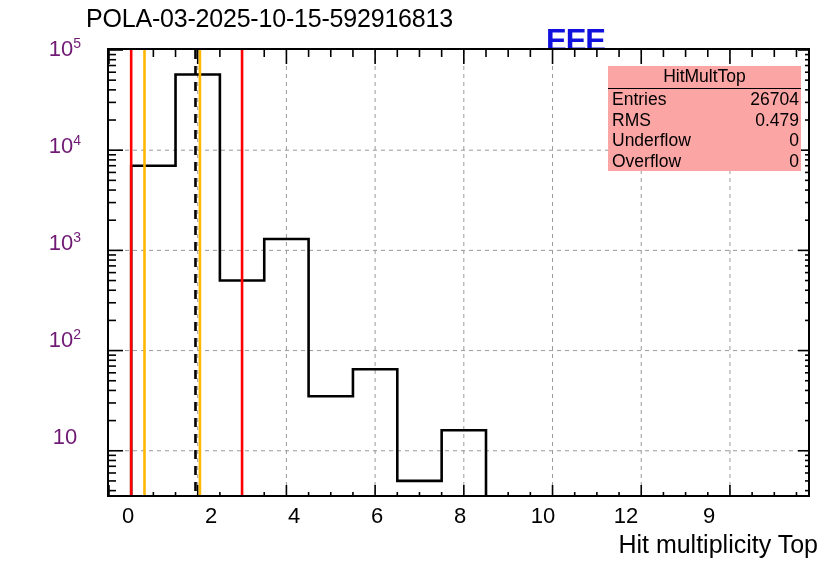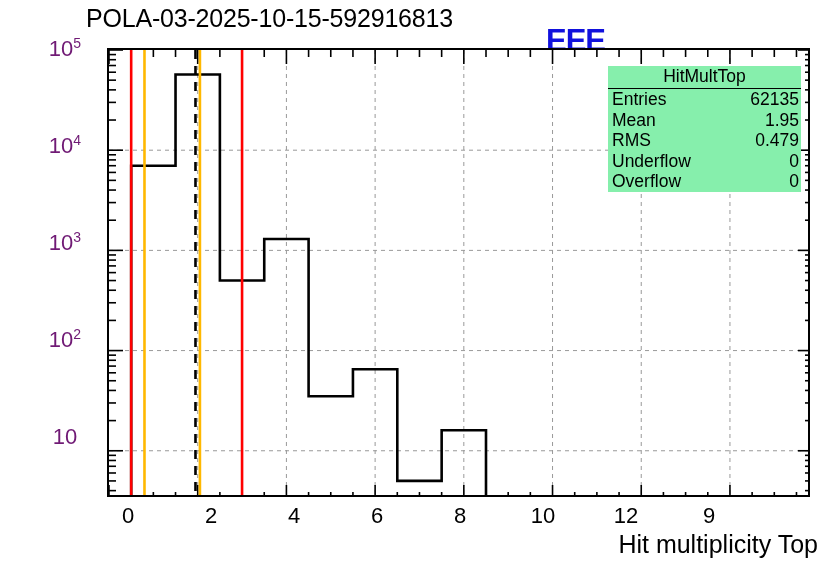--- a/index.html
+++ b/index.html
@@ -85,21 +85,21 @@
     color:#000;
     white-space:nowrap;
     margin-left:28px;
   }
 
   
   .stats{
     position:absolute;
     left:608px; top:66px;
     width:193px;
-    background:#86efac;
+    background:#fca5a5;
     font-size:17.5px;
     color:#000;
   }
   .stats-title{
     text-align:center;
     padding-bottom:1px;
     border-bottom:1.5px solid #000;
     font-size:17.5px;
   }
   .stats-row{
@@ -315,25 +315,21 @@
           <line x1="90.9242902208202" y1="0" x2="90.9242902208202" y2="449" stroke="#ffb800" stroke-width="2.6"></line>
           <line x1="133.05993690851736" y1="0" x2="133.05993690851736" y2="449" stroke="#ff0000" stroke-width="2.6"></line>
         </svg>
     </div>
   </div>
 
   <div class="stats">
     <div class="stats-title">HitMultTop</div>
     <div class="stats-row">
       <span>Entries</span>
-      <span>62135</span>
-    </div>
-    <div class="stats-row">
-      <span>Mean</span>
-      <span>1.95</span>
+      <span>26704</span>
     </div>
     <div class="stats-row">
       <span>RMS</span>
       <span>0.479</span>
     </div>
     <div class="stats-row">
       <span>Underflow</span>
       <span>0</span>
     </div>
     <div class="stats-row">

